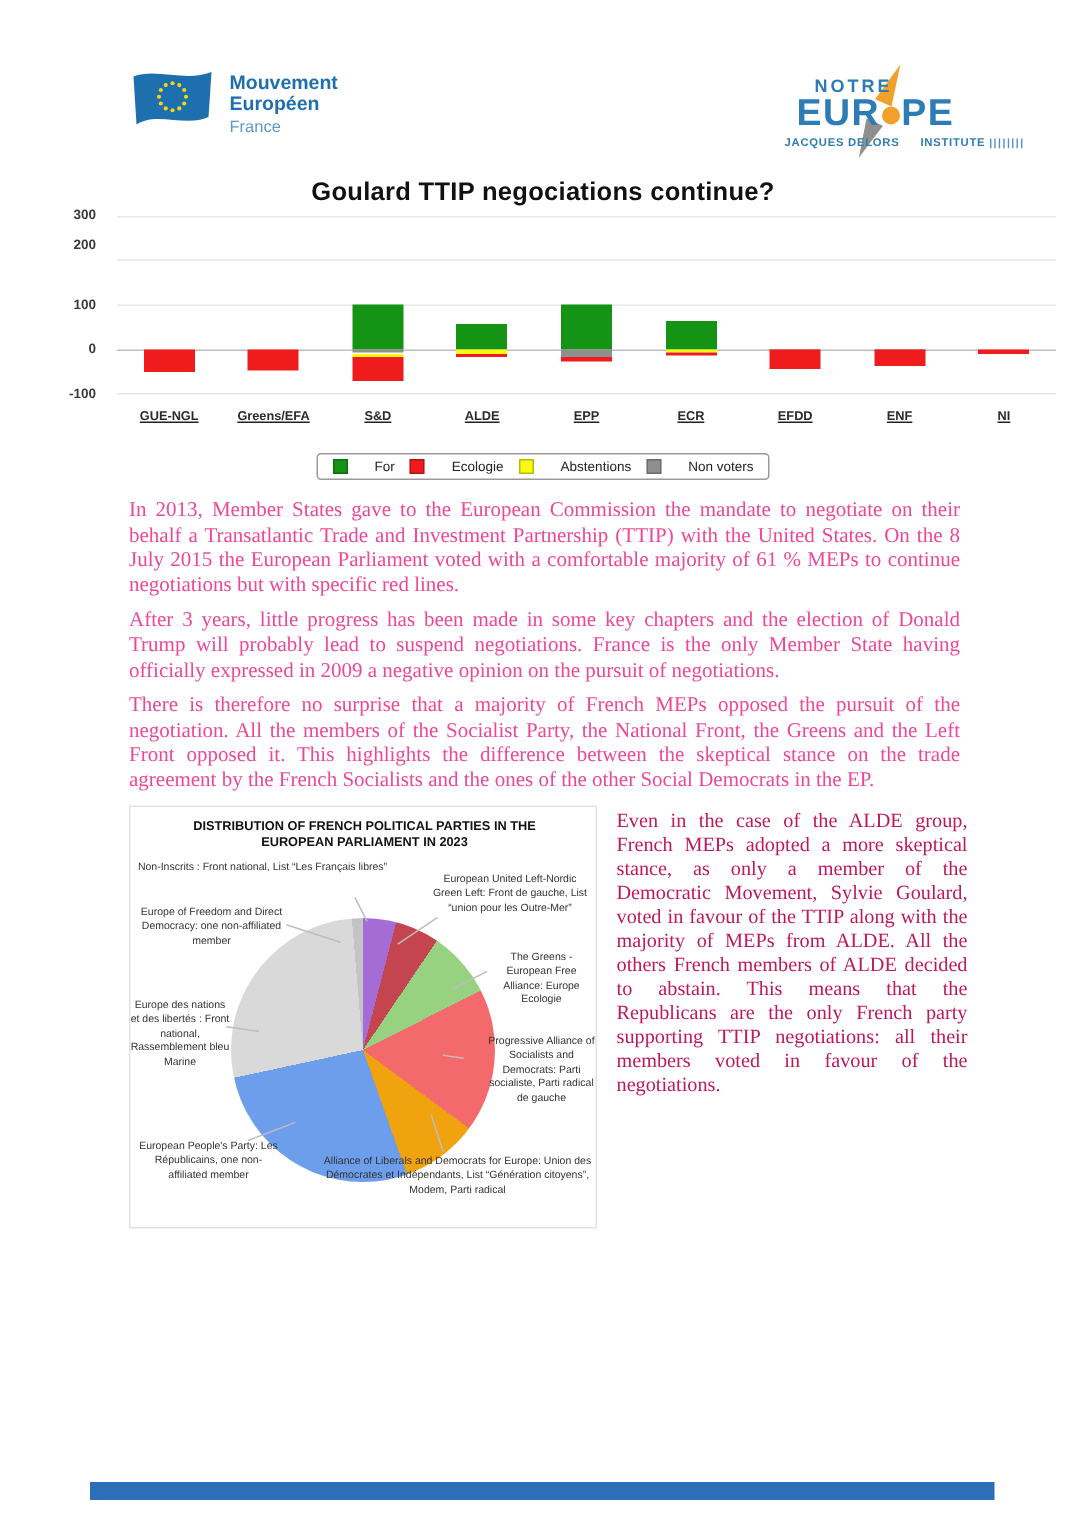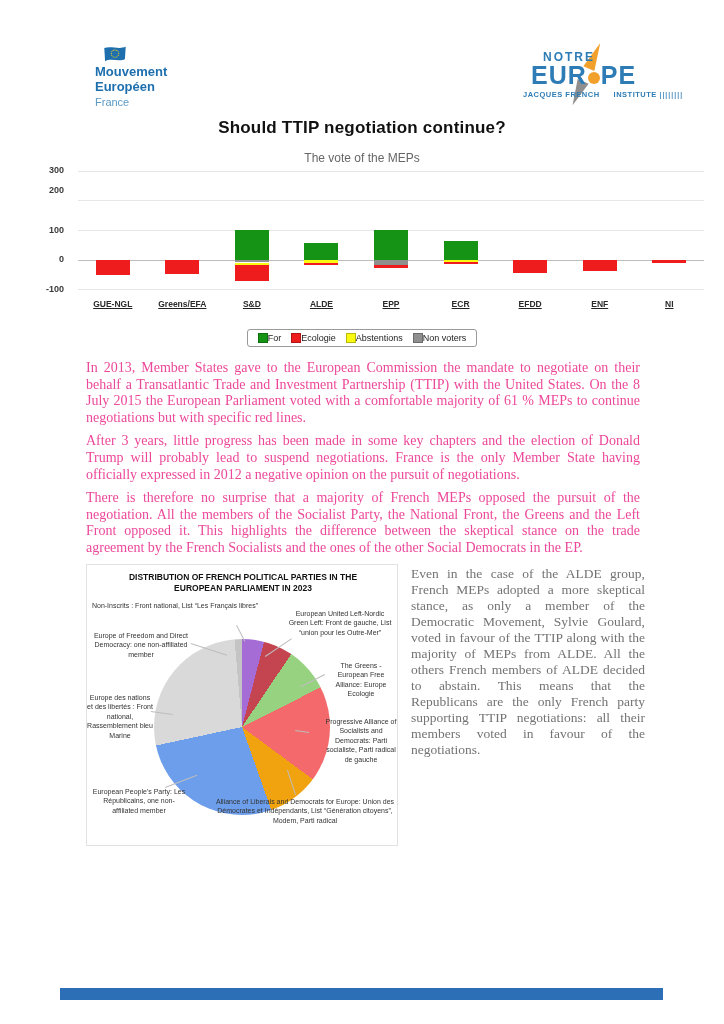--- a/index.html
+++ b/index.html
@@ -4,21 +4,21 @@
 <style>
   * { margin:0; padding:0; box-sizing:border-box; }
   html,body { background:#ffffff; }
   .page {
     position:relative; width:724px; height:1024px; margin:0 auto;
     background:#fff; overflow:hidden;
     font-family:"Liberation Sans", sans-serif; color:#222;
   }
   
   .header { display:flex; justify-content:space-between; padding:46px 26px 0 86px; height:108px; }
-  .me-logo { display:flex; align-items:flex-start;flex-direction:column; }
+  .me-logo { display:flex; align-items:flex-start; }
   .me-text { margin-left:9px; padding-top:2px; line-height:1.1; }
   .me-text .b { font-size:13px; font-weight:bold; color:var(--brand-blue); }
   .me-text .l { font-size:11px; color:#5b9ac7; margin-top:2px; }
   .jdi-logo { position:relative; width:175px; height:64px; }
   .jdi-notre { position:absolute; top:4px; left:20px; font-size:12px; font-weight:bold; letter-spacing:2px; color:var(--jdi-blue); z-index:2; }
   .jdi-main  { position:absolute; top:15px; left:8px; font-size:25px; font-weight:bold; letter-spacing:1px; color:var(--jdi-blue); z-index:2; }
   .jdi-dot   { display:inline-block; width:12px; height:12px; border-radius:50%; background:var(--jdi-orange); margin:0 1px; }
   .jdi-sub   { position:absolute; top:44px; left:0; width:100%; font-size:7.5px; font-weight:bold; letter-spacing:.5px; color:var(--jdi-blue); z-index:2; white-space:nowrap; }
   .jdi-sub .gap { display:inline-block; width:14px; }
   .jdi-ticks { letter-spacing:1px; font-size:7px; color:var(--jdi-blue); opacity:.85; }
@@ -35,41 +35,41 @@
   .ytick { position:absolute; right:8px; font-size:9px; font-weight:bold; color:#3a3a3a; }
   .gridline { position:absolute; left:0; right:0; height:1px; background:#e7e7e7; }
   .gridline.zero { background:#bdbdbd; }
   .bar-slot { position:absolute; top:0; height:130px; }
   .bar-seg { position:absolute; left:50%; width:34px; margin-left:-17px; }
   .bar-xaxis { position:absolute; left:78px; right:20px; top:134px; height:14px; display:flex;text-decoration:underline; }
   .xtick { flex:1; text-align:center; font-size:8.5px; font-weight:bold; color:#2b2b2b; }
   
   .legend { display:flex; justify-content:center; margin-top:14px; }
   .legend-box { display:inline-flex; align-items:center; gap:10px; border:1px solid #9a9a9a; border-radius:3px; padding:3px 10px; background:#fff; }
-  .legend-item { display:flex; align-items:center; gap:0; font-size:9px; color:#222; }
+  .legend-item { display:flex; align-items:center; gap:18px; font-size:9px; color:#222; }
   .legend-swatch { width:10px; height:10px; border:1px solid rgba(0,0,0,.25); }
   
   .body-text { margin:13px 84px 0 86px; font-family:"Liberation Serif", serif; font-size:14px; line-height:16.6px; text-align:justify; color:#ec4899; }
   .body-text p { margin-bottom:7px; }
   
   .bottom { display:flex; margin:2px 79px 0 86px; gap:13px; }
   .pie-box { position:relative; width:312px; height:282px; border:1px solid #e2e2e2; flex:none; overflow:hidden; }
   .pie-title { position:absolute; top:7px; left:18px; width:276px; text-align:center; font-size:8.5px; font-weight:bold; line-height:1.35; color:#111; }
   .pie-circle { position:absolute; left:67px; top:74px; width:176px; height:176px; border-radius:50%; }
   .plabel { position:absolute; font-size:7px; line-height:9.6px; text-align:center; color:#333; }
   .pl1 { top:36px;  left:3px;   width:170px; }
   .pl2 { top:44px;  left:200px; width:106px; }
   .pl3 { top:66px;  left:2px;   width:104px; }
   .pl4 { top:96px;  left:240px; width:68px;  }
   .pl5 { top:128px; left:0px;   width:66px;  }
   .pl6 { top:152px; left:238px; width:72px;  }
   .pl7 { top:222px; left:4px;   width:96px;  }
   .pl8 { top:232px; left:126px; width:184px; }
   .ld { position:absolute; height:1px; background:#bdbdbd; transform-origin:0 0; }
-  .side-text { flex:1; font-family:"Liberation Serif", serif; font-size:13.5px; line-height:16px; text-align:justify; color:#737373; padding-top:2px; }
+  .side-text { flex:1; font-family:"Liberation Serif", serif; font-size:13.5px; line-height:16px; text-align:justify; color:#be185d; padding-top:2px; }
   
   .footer-bar { position:absolute; left:60px; top:988px; width:603px; height:12px; background:var(--footer-blue); }
 </style>
 </head>
 <body>
 
 <div class="page">
 
   <div class="header">
     <div class="me-logo">
@@ -96,26 +96,25 @@
         <div class="l">France</div>
       </div>
     </div>
     <div class="jdi-logo">
       <div class="needle">
           <div class="up"></div>
           <div class="down"></div>
         </div>
       <div class="jdi-notre">NOTRE</div>
       <div class="jdi-main"><span>EUR</span><span class="jdi-dot"></span><span>PE</span></div>
-      <div class="jdi-sub"><span>JACQUES FRENCH</span><span class="gap"></span><span>INSTITUTE</span> <span class="jdi-ticks">||||||||</span></div>
+      <div class="jdi-sub"><span>JACQUES DELORS</span><span class="gap"></span><span>INSTITUTE</span> <span class="jdi-ticks">||||||||</span></div>
     </div>
   </div>
 
-  <div class="doc-title">Should TTIP negotiation continue?</div>
-  <div class="doc-subtitle">The vote of the MEPs</div>
+  <div class="doc-title">Goulard TTIP negociations continue?</div>
 
   <div class="chart-wrap">
     <div class="bar-yaxis">
         <div class="ytick" style="top: 0.409091px;">300</div>
         <div class="ytick" style="top: 20px;">200</div>
         <div class="ytick" style="top: 59.5px;">100</div>
         <div class="ytick" style="top: 89.0455px;">0</div>
         <div class="ytick" style="top: 118.591px;">-100</div>
       </div>
     <div class="bar-plot">
@@ -192,21 +191,21 @@
         </div>
         <div class="legend-item">
           <span class="legend-swatch" style="background: rgb(143, 143, 143);"></span>
           <span>Non voters</span>
         </div>
       </div>
   </div>
 
   <div class="body-text">
     <p>In 2013, Member States gave to the European Commission the mandate to negotiate on their behalf a Transatlantic Trade and Investment Partnership (TTIP) with the United States. On the 8 July 2015 the European Parliament voted with a comfortable majority of 61 % MEPs to continue negotiations but with specific red lines.</p>
-    <p>After 3 years, little progress has been made in some key chapters and the election of Donald Trump will probably lead to suspend negotiations. France is the only Member State having officially expressed in 2012 a negative opinion on the pursuit of negotiations.</p>
+    <p>After 3 years, little progress has been made in some key chapters and the election of Donald Trump will probably lead to suspend negotiations. France is the only Member State having officially expressed in 2009 a negative opinion on the pursuit of negotiations.</p>
     <p>There is therefore no surprise that a majority of French MEPs opposed the pursuit of the negotiation. All the members of the Socialist Party, the National Front, the Greens and the Left Front opposed it. This highlights the difference between the skeptical stance on the trade agreement by the French Socialists and the ones of the other Social Democrats in the EP.</p>
   </div>
 
   <div class="bottom">
     <div class="pie-box">
       <div class="pie-title">DISTRIBUTION OF FRENCH POLITICAL PARTIES IN THE EUROPEAN PARLIAMENT IN 2023</div>
       <div class="pie-circle" style="background: conic-gradient(rgb(165, 108, 214) 0deg, rgb(165, 108, 214) 14.5946deg, rgb(196, 69, 79) 14.5946deg, rgb(196, 69, 79) 34.0541deg, rgb(151, 210, 128) 34.0541deg, rgb(151, 210, 128) 63.2432deg, rgb(244, 105, 107) 63.2432deg, rgb(244, 105, 107) 126.486deg, rgb(240, 163, 15) 126.486deg, rgb(240, 163, 15) 160.541deg, rgb(109, 158, 235) 160.541deg, rgb(109, 158, 235) 257.838deg, rgb(217, 217, 217) 257.838deg, rgb(217, 217, 217) 355.135deg, rgb(196, 196, 196) 355.135deg, rgb(196, 196, 196) 360deg);"></div>
       <div class="plabel pl1">Non-Inscrits : Front national, List “Les Français libres”</div>
       <div class="plabel pl2">European United Left-Nordic Green Left: Front de gauche, List “union pour les Outre-Mer”</div>
       <div class="plabel pl3">Europe of Freedom and Direct Democracy: one non-affiliated member</div>

